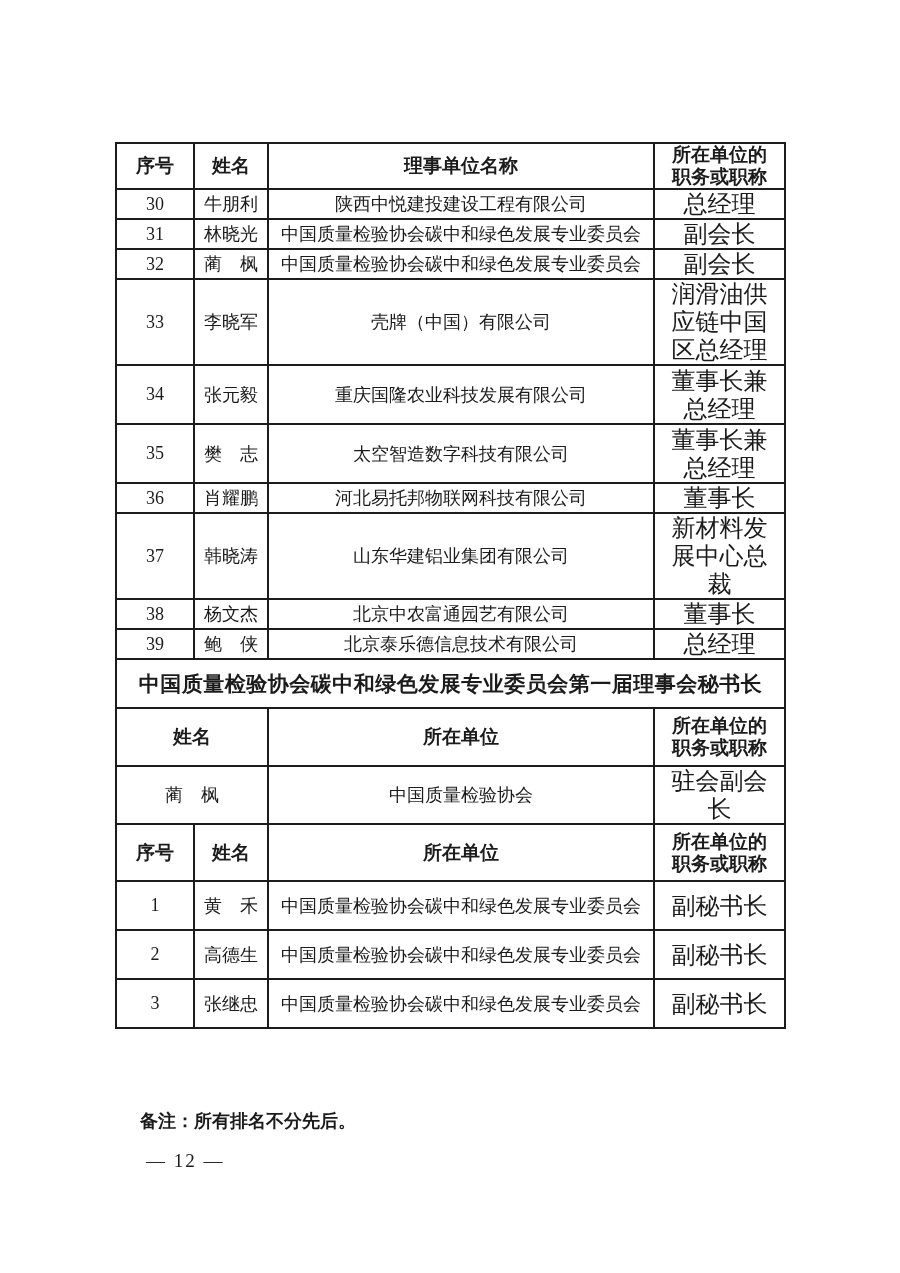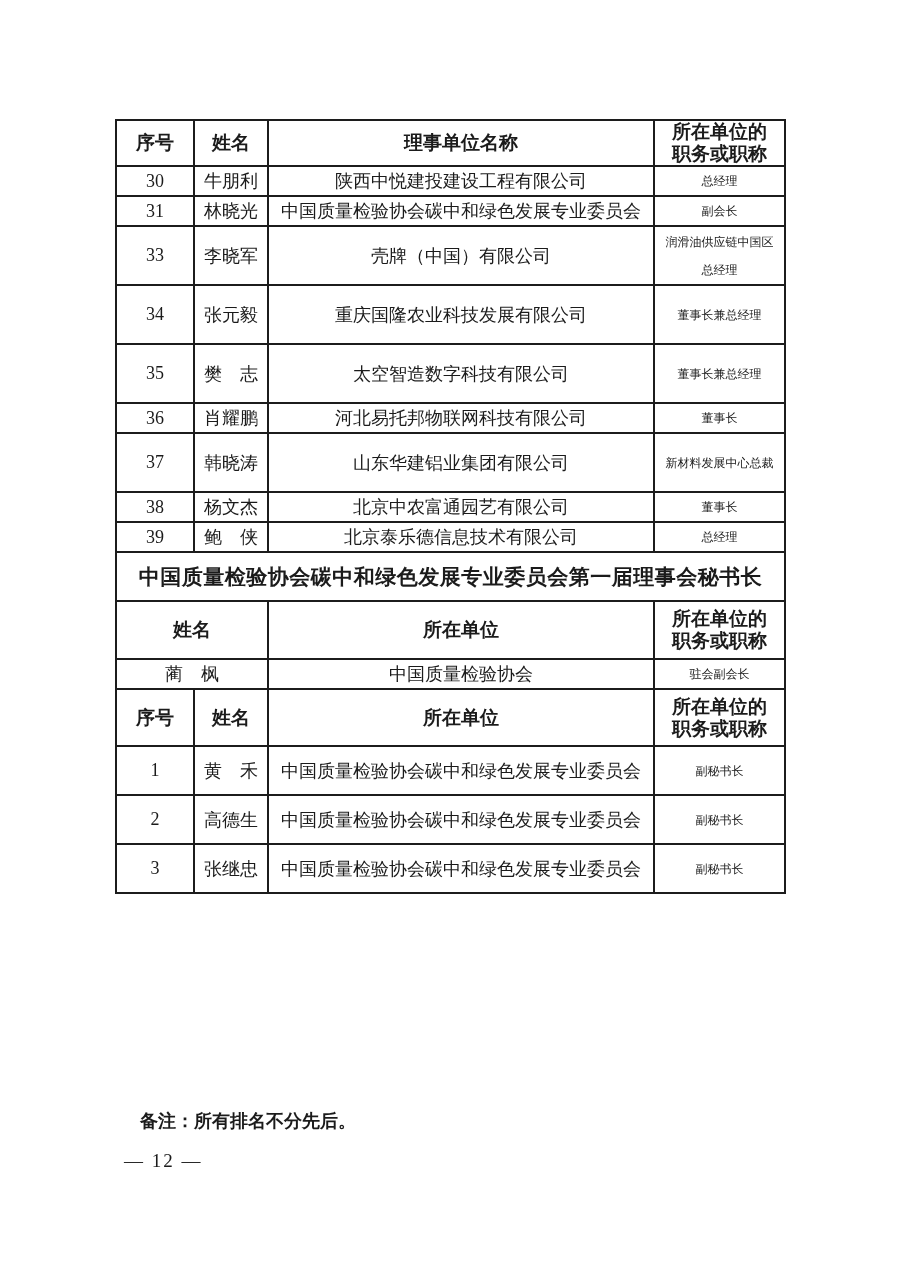--- a/index.html
+++ b/index.html
@@ -10,21 +10,21 @@
     color: #1b1b1b;
     font-family: "Liberation Serif", "DejaVu Serif", serif;
   }
   .page {
     position: relative;
     width: 900px; height: 1273px;
     overflow: hidden;
   }
   table.doc-table {
     position: absolute;
-    left: 115px; top: 119px;
+    left: 115px; top: 142px;
     width: 669px;
     border-collapse: collapse;
     table-layout: fixed;
   }
   td, th {
     border: 2px solid #1c1c1c;
     vertical-align: middle;
     overflow: hidden;
     font-weight: normal;
   }
@@ -33,21 +33,21 @@
     font-weight: bold;
     font-size: 19px;
     text-align: center;
     line-height: 22px;
     padding: 0 8px;
   }
   th.hdr.two-line { white-space: pre-line; }
   td.c-no   { text-align: center; font-size: 18px; }
   td.c-name { text-align: center; font-size: 18px; }
   td.c-org  { text-align: center; font-size: 18px; padding: 0 9px; }
-  td.c-title{ text-align: center; font-size: 12px; padding: 0 8px; line-height: 28px; }
+  td.c-title{ text-align: center; font-size: 24px; padding: 0 8px; line-height: 28px; }
   tr.h-hdr1 { height: 45px; }
   tr.h-s    { height: 29px; }
   tr.h-m    { height: 59px; }
   tr.h-sec1 { height: 49px; }
   tr.h-hdr2 { height: 58px; }
   tr.h-sec2 { height: 55px; }
   tr.h-hdr3 { height: 57px; }
   tr.h-d    { height: 49px; }
   td.section-heading {
     font-weight: bold;
@@ -60,21 +60,21 @@
   .note {
     position: absolute;
     left: 140px; top: 1101px;
     font-family: "Liberation Sans", "DejaVu Sans", sans-serif;
     font-weight: bold;
     font-size: 18px;
     margin-top: 8px;
   }
   .page-number {
     position: absolute;
-    left: 124px; top: 1150px;
+    left: 146px; top: 1150px;
     font-size: 19px;
     letter-spacing: 2px;
   }
 </style>
 </head>
 <body>
 
 <div class="page">
 
   <table class="doc-table">
@@ -99,20 +99,26 @@
       <td class="c-name">牛朋利</td>
       <td class="c-org">陕西中悦建投建设工程有限公司</td>
       <td class="c-title">总经理</td>
     </tr>
     <tr class="h-s">
       <td class="c-no">31</td>
       <td class="c-name">林晓光</td>
       <td class="c-org">中国质量检验协会碳中和绿色发展专业委员会</td>
       <td class="c-title">副会长</td>
     </tr>
+    <tr class="h-s">
+      <td class="c-no">32</td>
+      <td class="c-name">蔺　枫</td>
+      <td class="c-org">中国质量检验协会碳中和绿色发展专业委员会</td>
+      <td class="c-title">副会长</td>
+    </tr>
     <tr class="h-m">
       <td class="c-no">33</td>
       <td class="c-name">李晓军</td>
       <td class="c-org">壳牌（中国）有限公司</td>
       <td class="c-title">润滑油供应链中国区总经理</td>
     </tr>
     <tr class="h-m">
       <td class="c-no">34</td>
       <td class="c-name">张元毅</td>
       <td class="c-org">重庆国隆农业科技发展有限公司</td>

